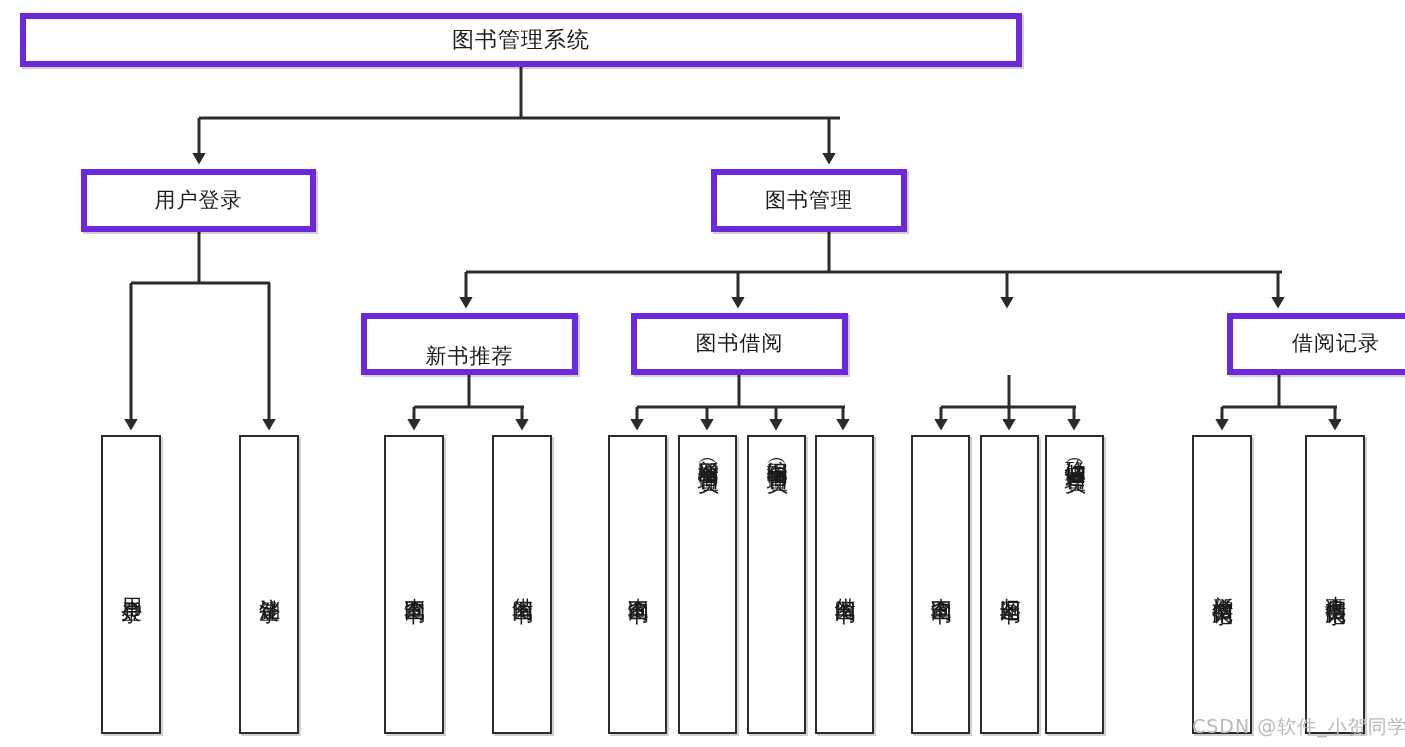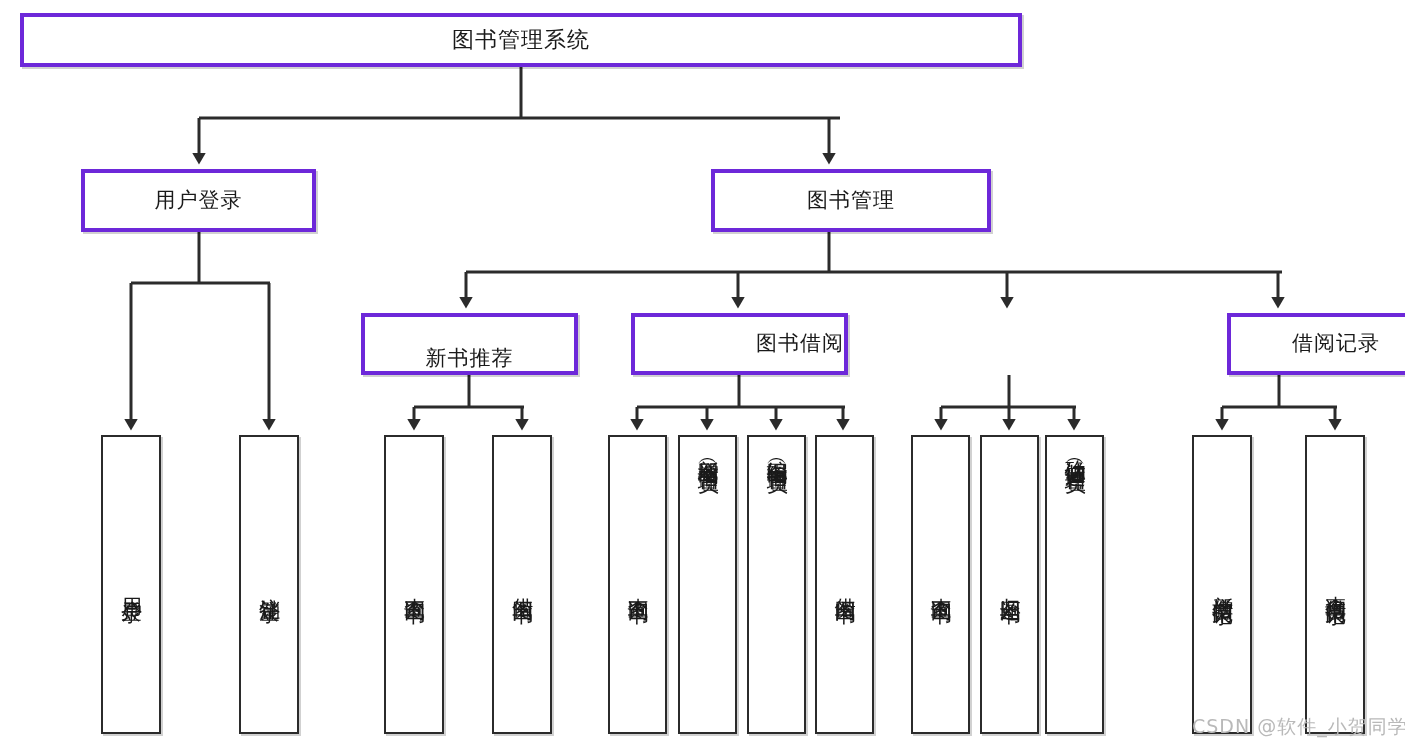--- a/index.html
+++ b/index.html
@@ -21,21 +21,21 @@
     position: absolute;
     left: 0;
     top: 0;
     width: 1405px;
     height: 747px;
     pointer-events: none;
   }
   .node {
     position: absolute;
     box-sizing: border-box;
-    border: 4px solid #6d28d9;
+    border: 6px solid #6d28d9;
     background: #ffffff;
     display: flex;
     align-items: center;
     justify-content: center;
     color: #1a1a1a;
     box-shadow: 2px 2px 0 rgba(0,0,0,0.18);
   }
   .node.h {
     font-size: 21px;
     line-height: 1.2;
@@ -134,28 +134,28 @@
     </g>
   </svg>
 
   <div class="node h root" style="left:20px; top:13px; width:1002px; height:54px;">
     <span>图书管理系统</span>
   </div>
 
   <div class="node h" style="left:81px; top:169px; width:235px; height:63px;">
     <span>用户登录</span>
   </div>
-  <div class="node h" style="left:711px; top:169px; width:280px; height:63px;">
+  <div class="node h" style="left:711px; top:169px; width:196px; height:63px;">
     <span>图书管理</span>
   </div>
 
   <div class="node h" style="left:361px; top:313px; width:217px; height:62px;align-items:flex-end;">
     <span>新书推荐</span>
   </div>
-  <div class="node h" style="left:631px; top:313px; width:217px; height:62px;justify-content:flex-end;">
+  <div class="node h" style="left:631px; top:313px; width:217px; height:62px;">
     <span>图书借阅</span>
   </div>
   <div class="node h" style="left:1227px; top:313px; width:218px; height:62px;align-items:center;">
     <span>借阅记录</span>
   </div>
 
   <div class="leaf mid" style="left:101px; top:435px; width:60px; height:299px;">
     <span class="vtext">用户登录</span>
   </div>
   <div class="leaf mid" style="left:239px; top:435px; width:60px; height:299px;">

